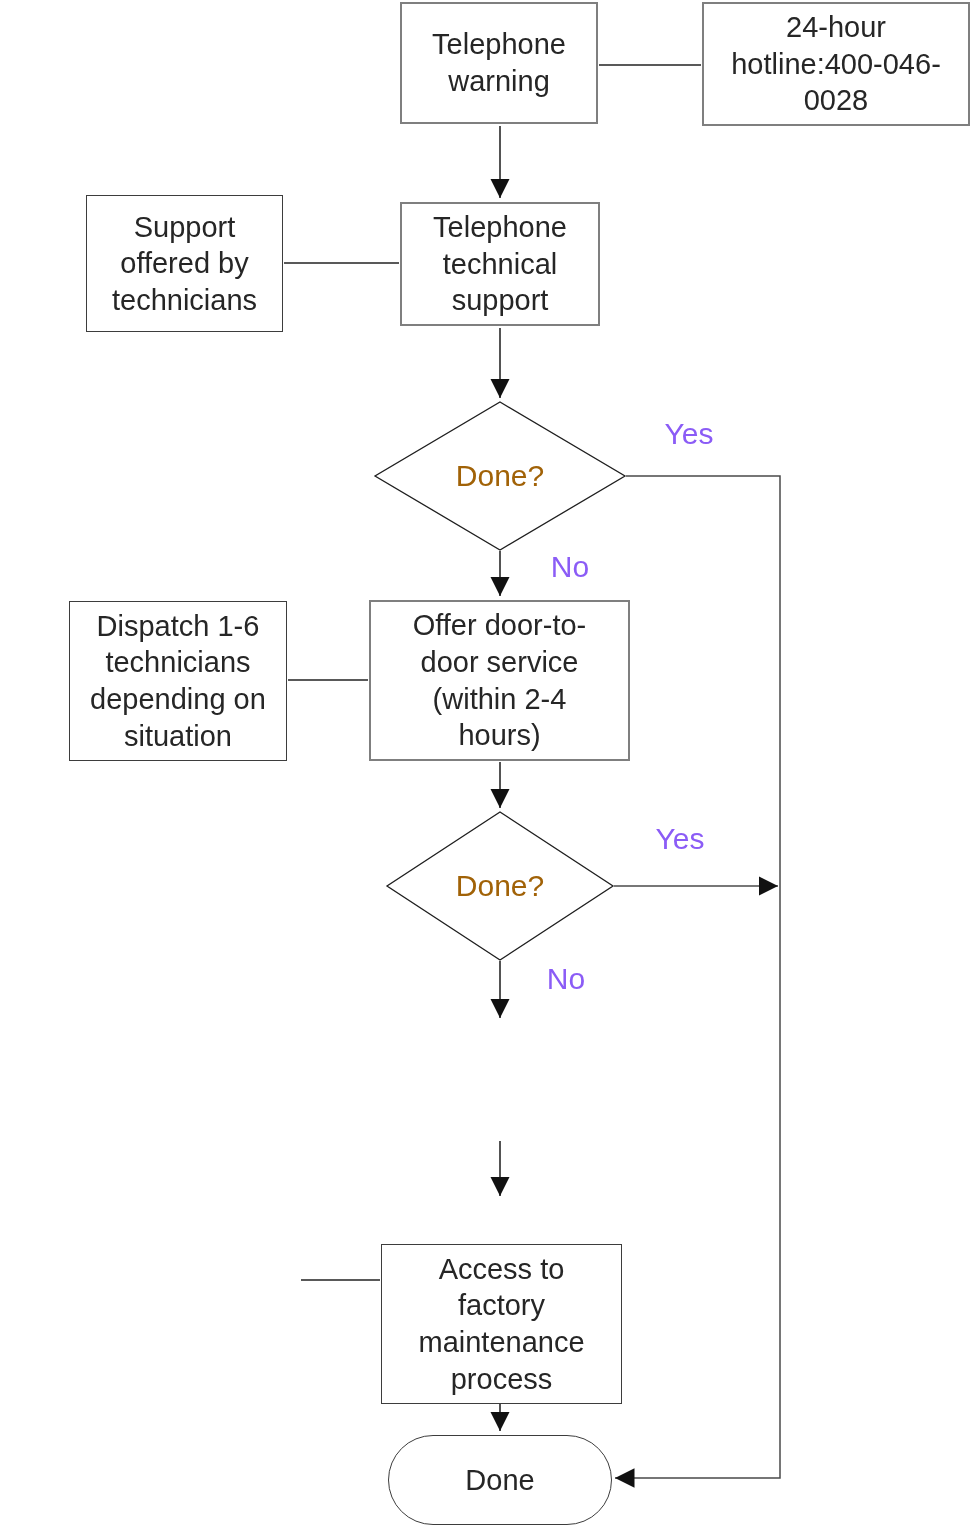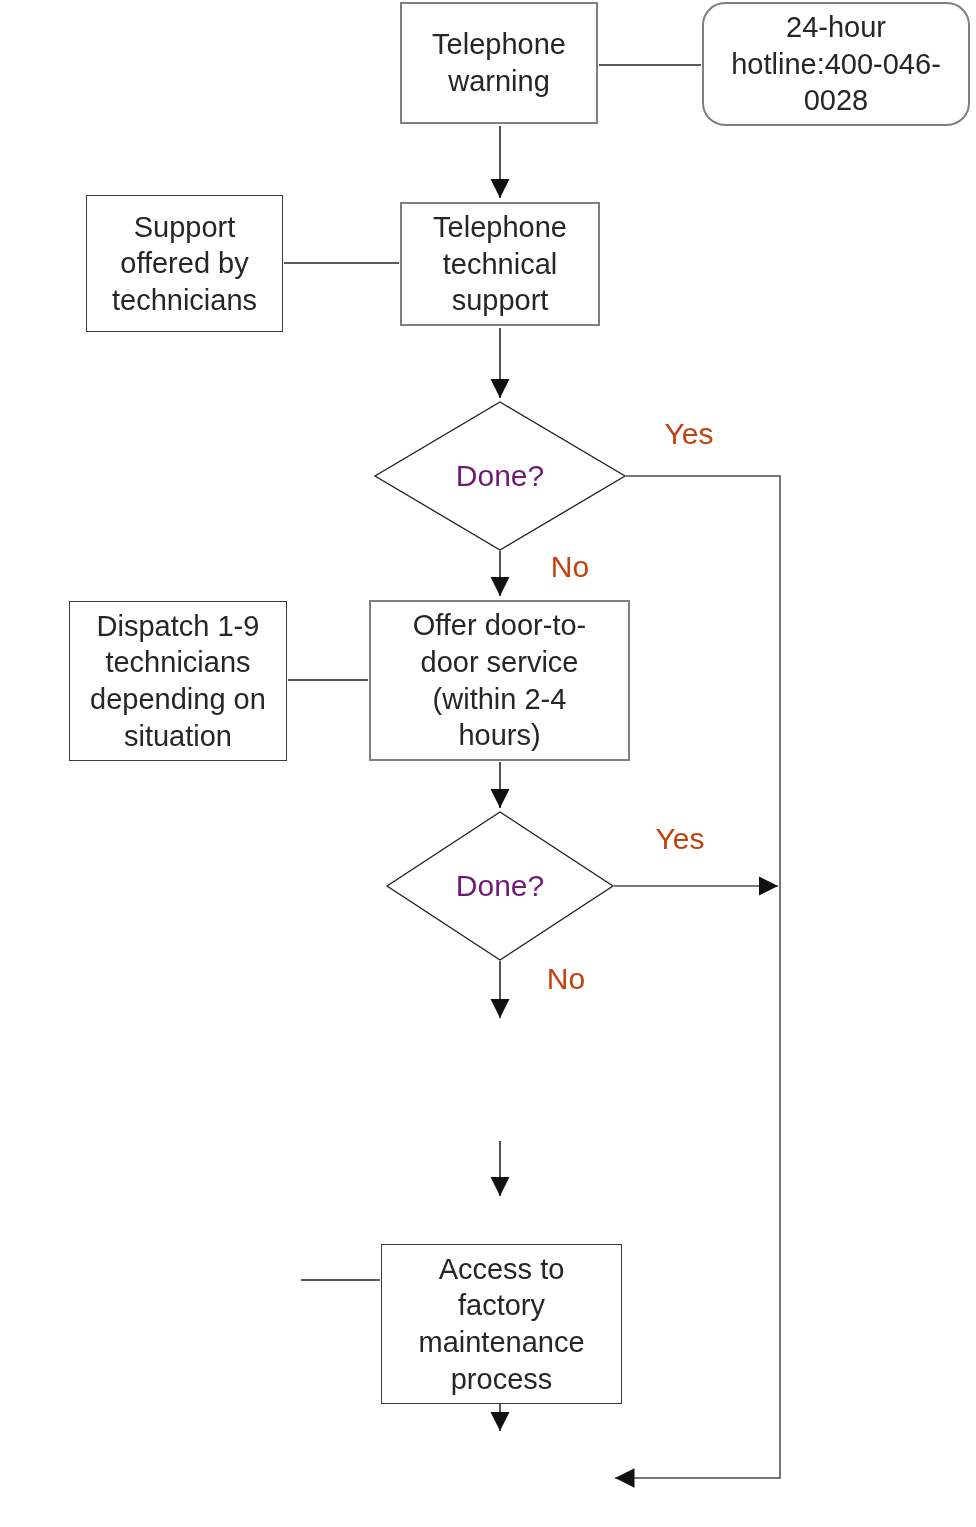--- a/index.html
+++ b/index.html
@@ -38,49 +38,49 @@
     white-space: pre-line;
     font-size: 29px;
     line-height: 1.26;
     color: #262626;
   }
   .box-main { border: 2px solid #7f7f7f; }
   .box-side { border: 1px solid #3d3d3d; }
   .terminator { border: 1px solid #3d3d3d; border-radius: 45px; }
 
   #node-warning  { left: 400px; top: 2px;    width: 198px; height: 122px; }
-  #node-hotline  { left: 702px; top: 2px;    width: 268px; height: 124px; border-radius: 23px; }
+  #node-hotline  { left: 702px; top: 2px;    width: 268px; height: 124px; }
   #node-support  { left: 86px;  top: 195px;  width: 197px; height: 137px; }
   #node-tech     { left: 400px; top: 202px;  width: 200px; height: 124px; }
   #node-dispatch { left: 69px;  top: 601px;  width: 218px; height: 160px; }
   #node-offer    { left: 369px; top: 600px;  width: 261px; height: 161px; }
   #node-ask      { left: 400px; top: 1022px; width: 200px; height: 118px; }
   #node-repair   { left: 2px;   top: 1182px; width: 298px; height: 196px; }
   #node-access   { left: 381px; top: 1200px; width: 241px; height: 160px; margin-top: 44px; }
   #node-done     { left: 388px; top: 1435px; width: 224px; height: 90px;  }
 
   .diamond-label {
     position: absolute;
     display: flex;
     align-items: center;
     justify-content: center;
     text-align: center;
     z-index: 3;
     font-size: 30px;
-    color: #701a75;
+    color: #a16207;
   }
   #label-decision1 { left: 375px; top: 402px; width: 250px; height: 148px; }
   #label-decision2 { left: 387px; top: 812px; width: 226px; height: 148px; }
 
   .edge-label {
     position: absolute;
     width: 70px;
     text-align: center;
     font-size: 30px;
-    color: #c2410c;
+    color: #8b5cf6;
     z-index: 3;
   }
   #edge-label-yes1 { left: 654px; top: 417px; }
   #edge-label-no1  { left: 535px; top: 550px; }
   #edge-label-yes2 { left: 645px; top: 822px; }
   #edge-label-no2  { left: 531px; top: 962px; }
 </style>
 </head>
 <body>
 
@@ -129,21 +129,21 @@
 technicians</span>
   </div>
 
   <div id="node-tech" class="node box-main">
     <span class="node-label">Telephone
 technical
 support</span>
   </div>
 
   <div id="node-dispatch" class="node box-side">
-    <span class="node-label">Dispatch 1-9
+    <span class="node-label">Dispatch 1-6
 technicians
 depending on
 situation</span>
   </div>
 
   <div id="node-offer" class="node box-main">
     <span class="node-label">Offer door-to-
 door service
 (within 2-4
 hours)</span>
@@ -151,20 +151,23 @@
 
 
 
   <div id="node-access" class="node box-side">
     <span class="node-label">Access to
 factory
 maintenance
 process</span>
   </div>
 
+  <div id="node-done" class="node terminator">
+    <span class="node-label">Done</span>
+  </div>
 
   <div id="label-decision1" class="diamond-label">Done?</div>
   <div id="label-decision2" class="diamond-label">Done?</div>
 
   <div id="edge-label-yes1" class="edge-label">Yes</div>
   <div id="edge-label-no1" class="edge-label">No</div>
   <div id="edge-label-yes2" class="edge-label">Yes</div>
   <div id="edge-label-no2" class="edge-label">No</div>
 
 </div>

